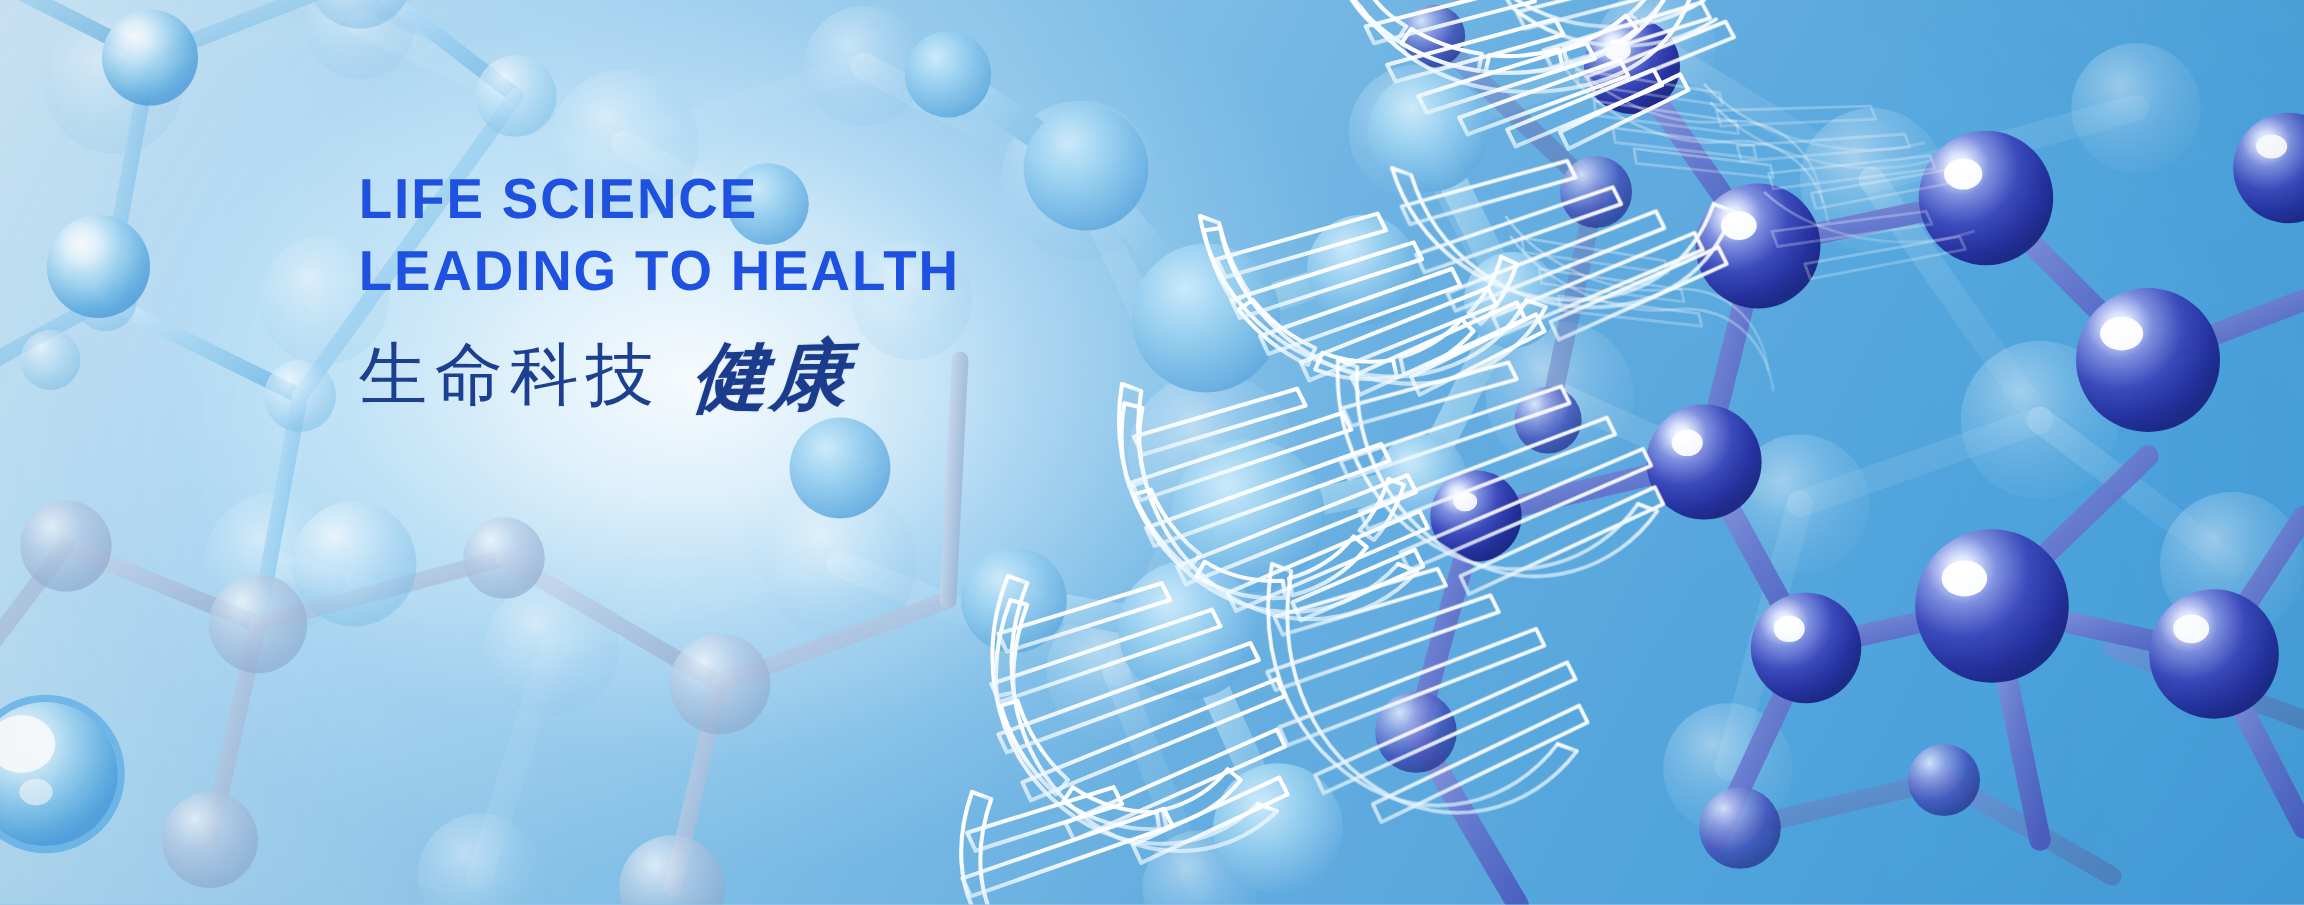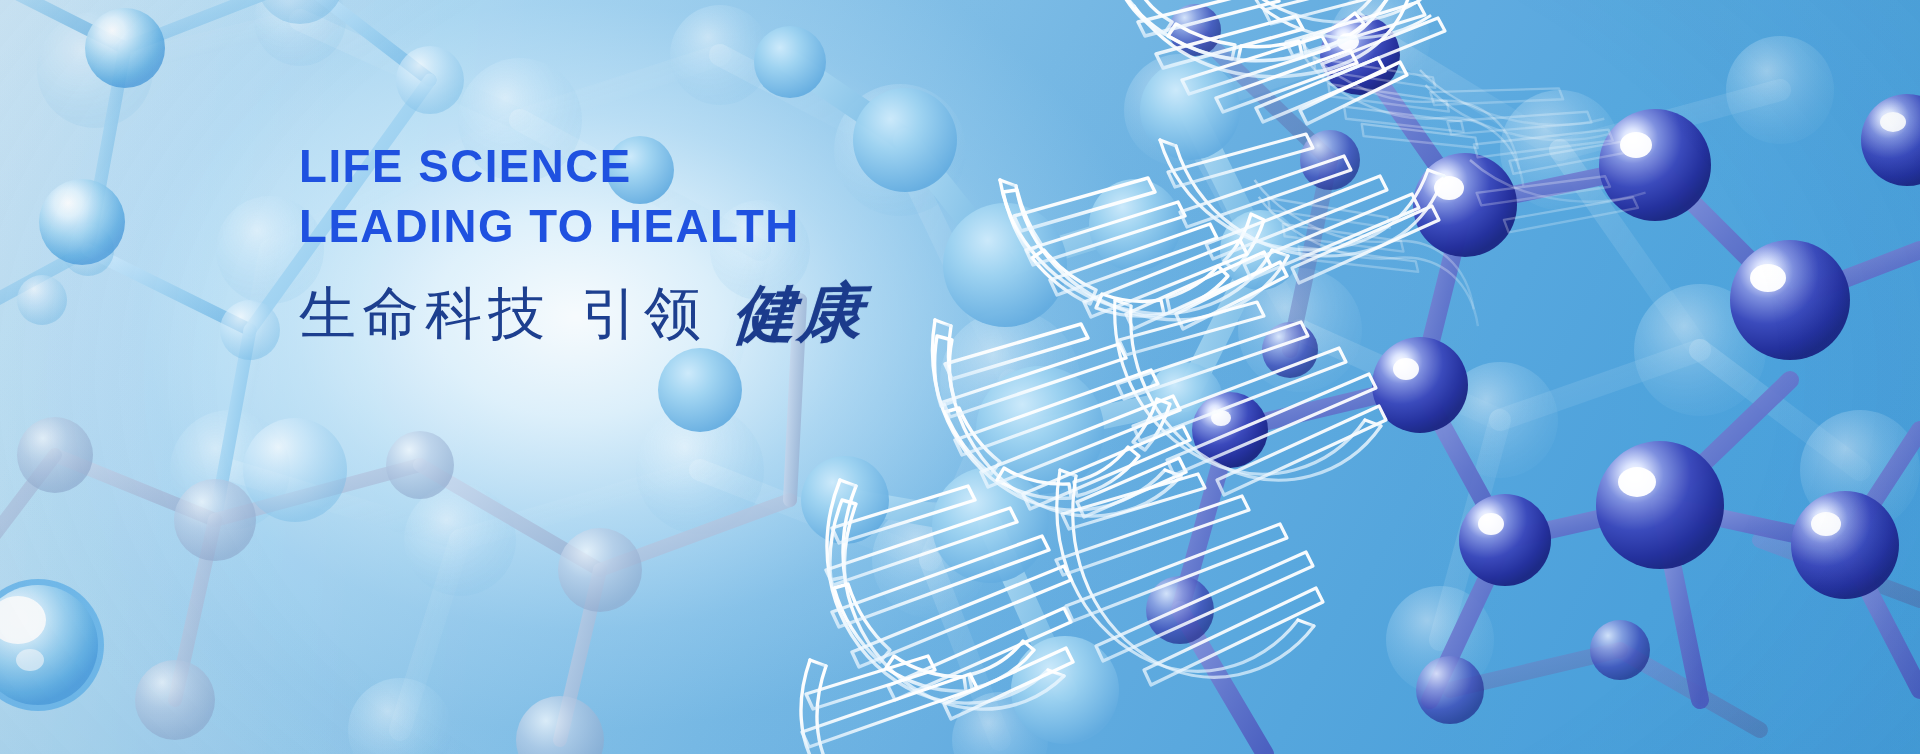--- a/index.html
+++ b/index.html
@@ -578,18 +578,17 @@
     </svg>
   </div>
 
   <div class="bg-vignette"></div>
 
   <div class="text-block">
     <div class="headline l1">LIFE SCIENCE</div>
     <div class="headline l2">LEADING TO HEALTH</div>
     <div class="cn-line">
       <span class="cn-main">生命科技</span>
-      <span class="cn-main" style="margin-left:30px;">引领</span>
       <span class="cn-brush">健康</span>
     </div>
   </div>
 
 </div>
 
 </body></html>

